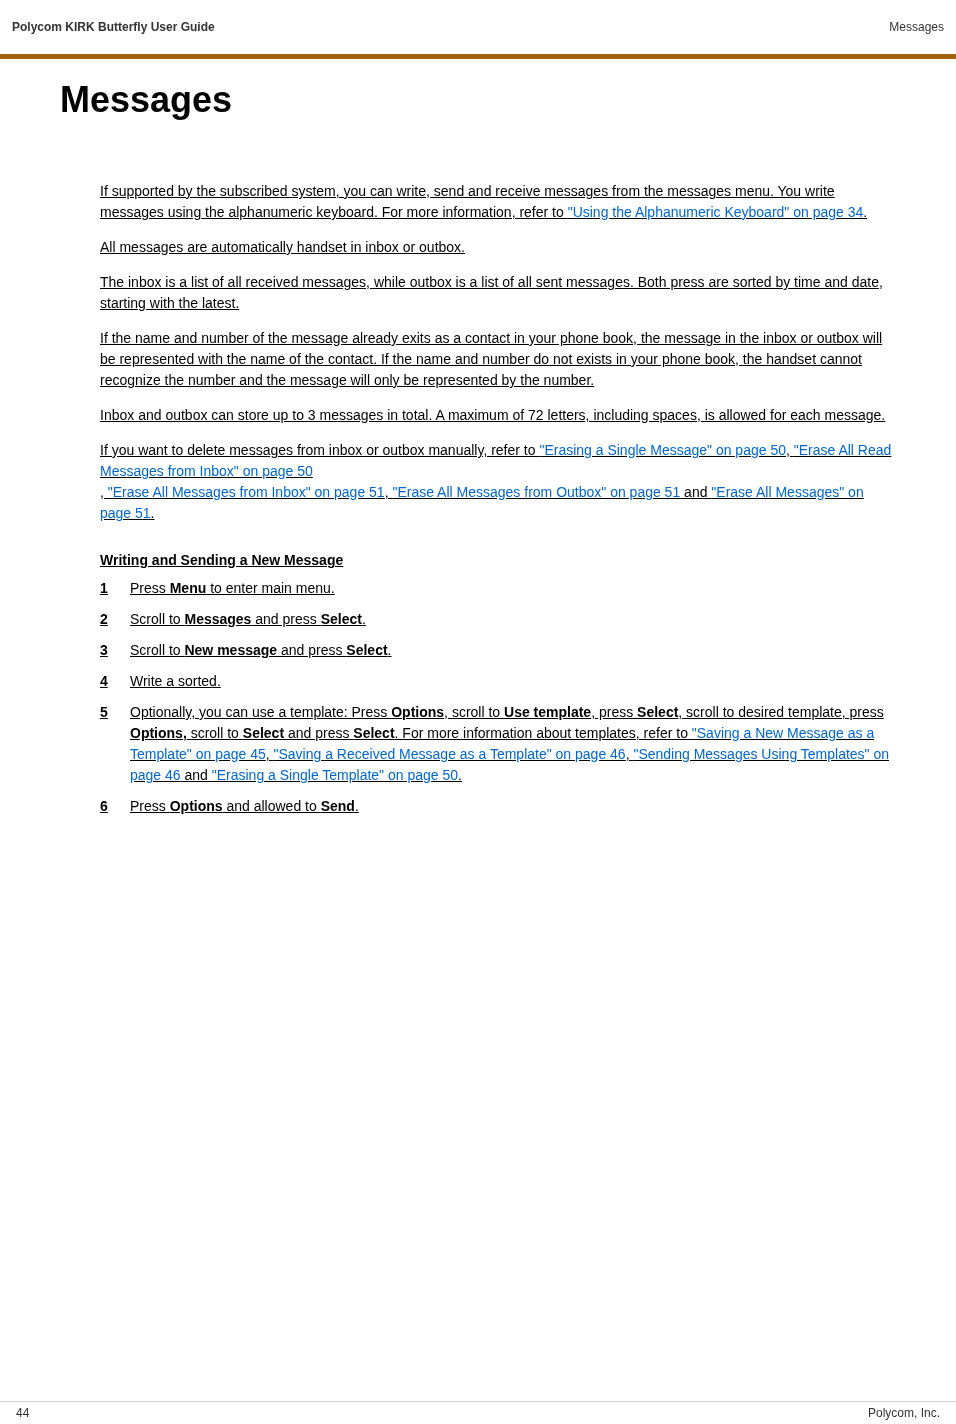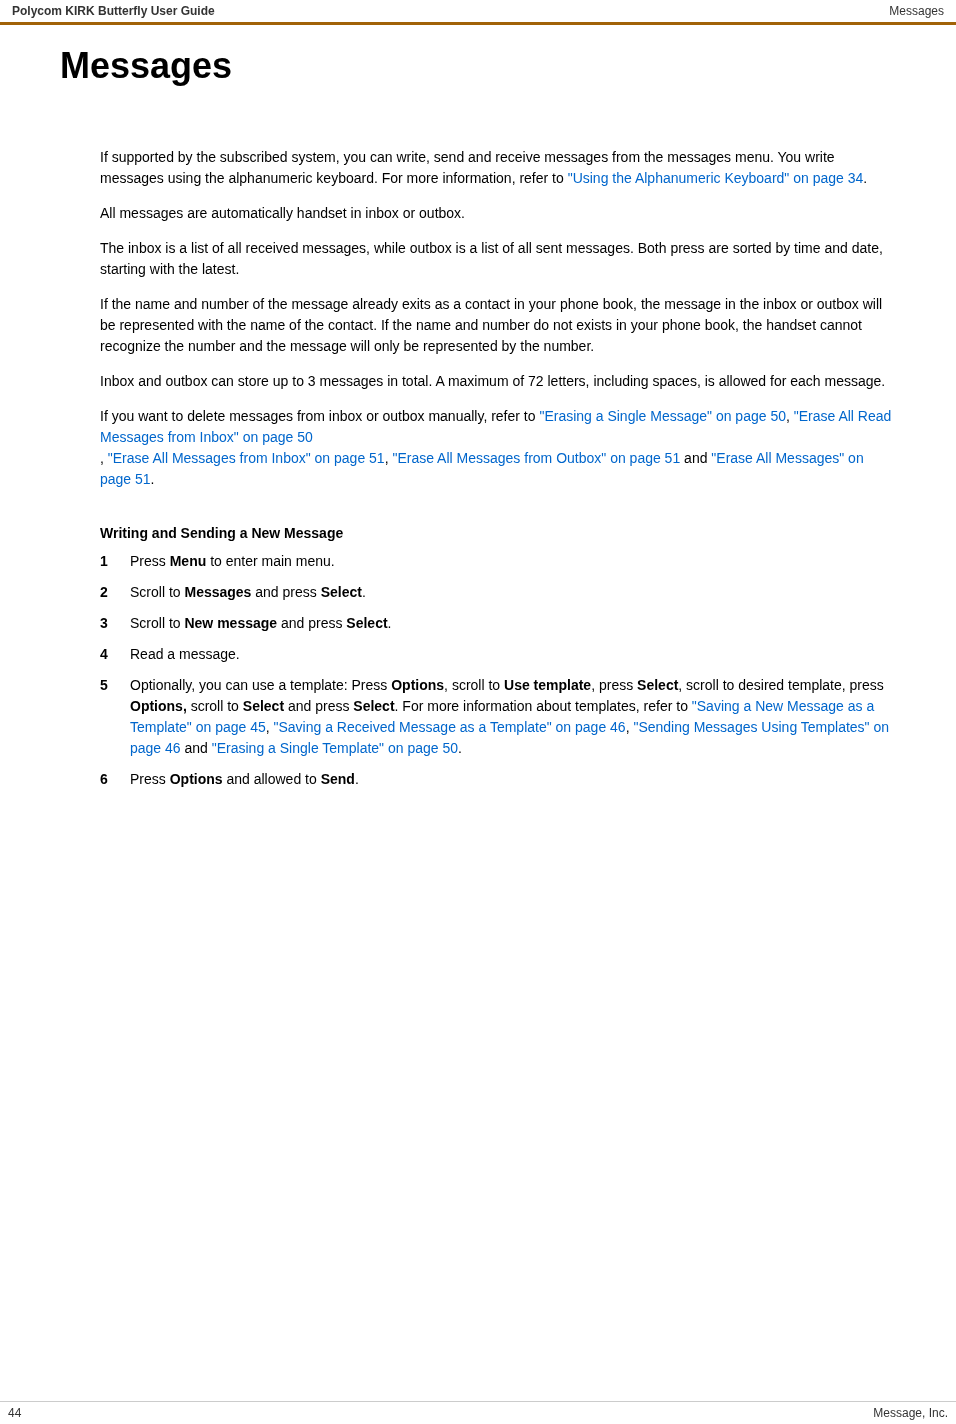--- a/index.html
+++ b/index.html
@@ -8,53 +8,54 @@
       font-size: 14px;
       background: #fff;
       color: #000;
       width: 956px;
       min-height: 1424px;
     }
     .top-bar {
       display: flex;
       justify-content: space-between;
       align-items: center;
-      padding: 4px 12px;
-      border-bottom: 3px solid #a16207;
+      padding: 20px 12px;
+      border-bottom: 5px solid #a16207;
       font-size: 12px;
       color: #555;
     }
     .top-bar-left { font-weight: bold; color: #333; }
     .top-bar-right { color: #333; }
     .content {
       padding: 20px 60px 40px 60px;
     }
     .page-title {
       font-size: 36px;
       font-weight: bold;
       color: #000;
       margin-bottom: 60px;
       font-family: Arial, Helvetica, sans-serif;
     }
     .main-text {
       margin-left: 40px;
+      text-decoration: underline;
     }
     .paragraph {
       margin-bottom: 14px;
       line-height: 1.5;
       font-size: 14px;
     }
     .link {
       color: #0066cc;
       text-decoration: none;
     }
     .section-heading {
       font-weight: bold;
       font-size: 14px;
-      margin-top: 35px;
+      margin-top: 28px;
       margin-bottom: 10px;
     }
     .steps {
       margin-left: 0;
       list-style: none;
     }
     .step {
       display: flex;
       margin-bottom: 10px;
       line-height: 1.5;
@@ -70,21 +71,21 @@
     }
     .bold { font-weight: bold; }
     .bottom-bar {
       position: fixed;
       bottom: 0;
       width: 956px;
       display: flex;
       justify-content: space-between;
       align-items: center;
       border-top: 1px solid #ccc;
-      padding: 4px 8px;
+      padding: 4px 16px;
       font-size: 12px;
       background: #fff;
     }
     .bottom-bar-left { color: #333; }
     .bottom-bar-right { color: #333; }
   </style>
 </head>
 <body>
 
 <div class="top-bar">
@@ -135,21 +136,21 @@
 
       <li class="step">
         <span class="step-num">3</span>
         <span class="step-content">
           <span>Scroll to </span><span class="bold">New message</span><span> and press </span><span class="bold">Select</span><span>.</span>
         </span>
       </li>
 
       <li class="step">
         <span class="step-num">4</span>
-        <span class="step-content">Read a message.</span>
+        <span class="step-content">Write a sorted.</span>
       </li>
 
       <li class="step">
         <span class="step-num">5</span>
         <span class="step-content">
           <span>Optionally, you can use a template: Press </span><span class="bold">Options</span><span>, scroll to </span><span class="bold">Use template</span><span>, press </span><span class="bold">Select</span><span>, scroll to desired template, press </span><span class="bold">Options,</span><span> scroll to </span><span class="bold">Select</span><span> and press </span><span class="bold">Select</span><span>. For more information about templates, refer to </span><a class="link">"Saving a New Message as a Template" on page 45</a><span>, </span><a class="link">"Saving a Received Message as a Template" on page 46</a><span>, </span><a class="link">"Sending Messages Using Templates" on page 46</a><span> and </span><a class="link">"Erasing a Single Template" on page 50</a><span>.</span>
         </span>
       </li>
 
       <li class="step">
@@ -158,14 +159,14 @@
           <span>Press </span><span class="bold">Options</span><span> and allowed to </span><span class="bold">Send</span><span>.</span>
         </span>
       </li>
 
     </ol>
   </div>
 </div>
 
 <div class="bottom-bar">
   <span class="bottom-bar-left">44</span>
-  <span class="bottom-bar-right">Message, Inc.</span>
+  <span class="bottom-bar-right">Polycom, Inc.</span>
 </div>
 
 </body></html>

